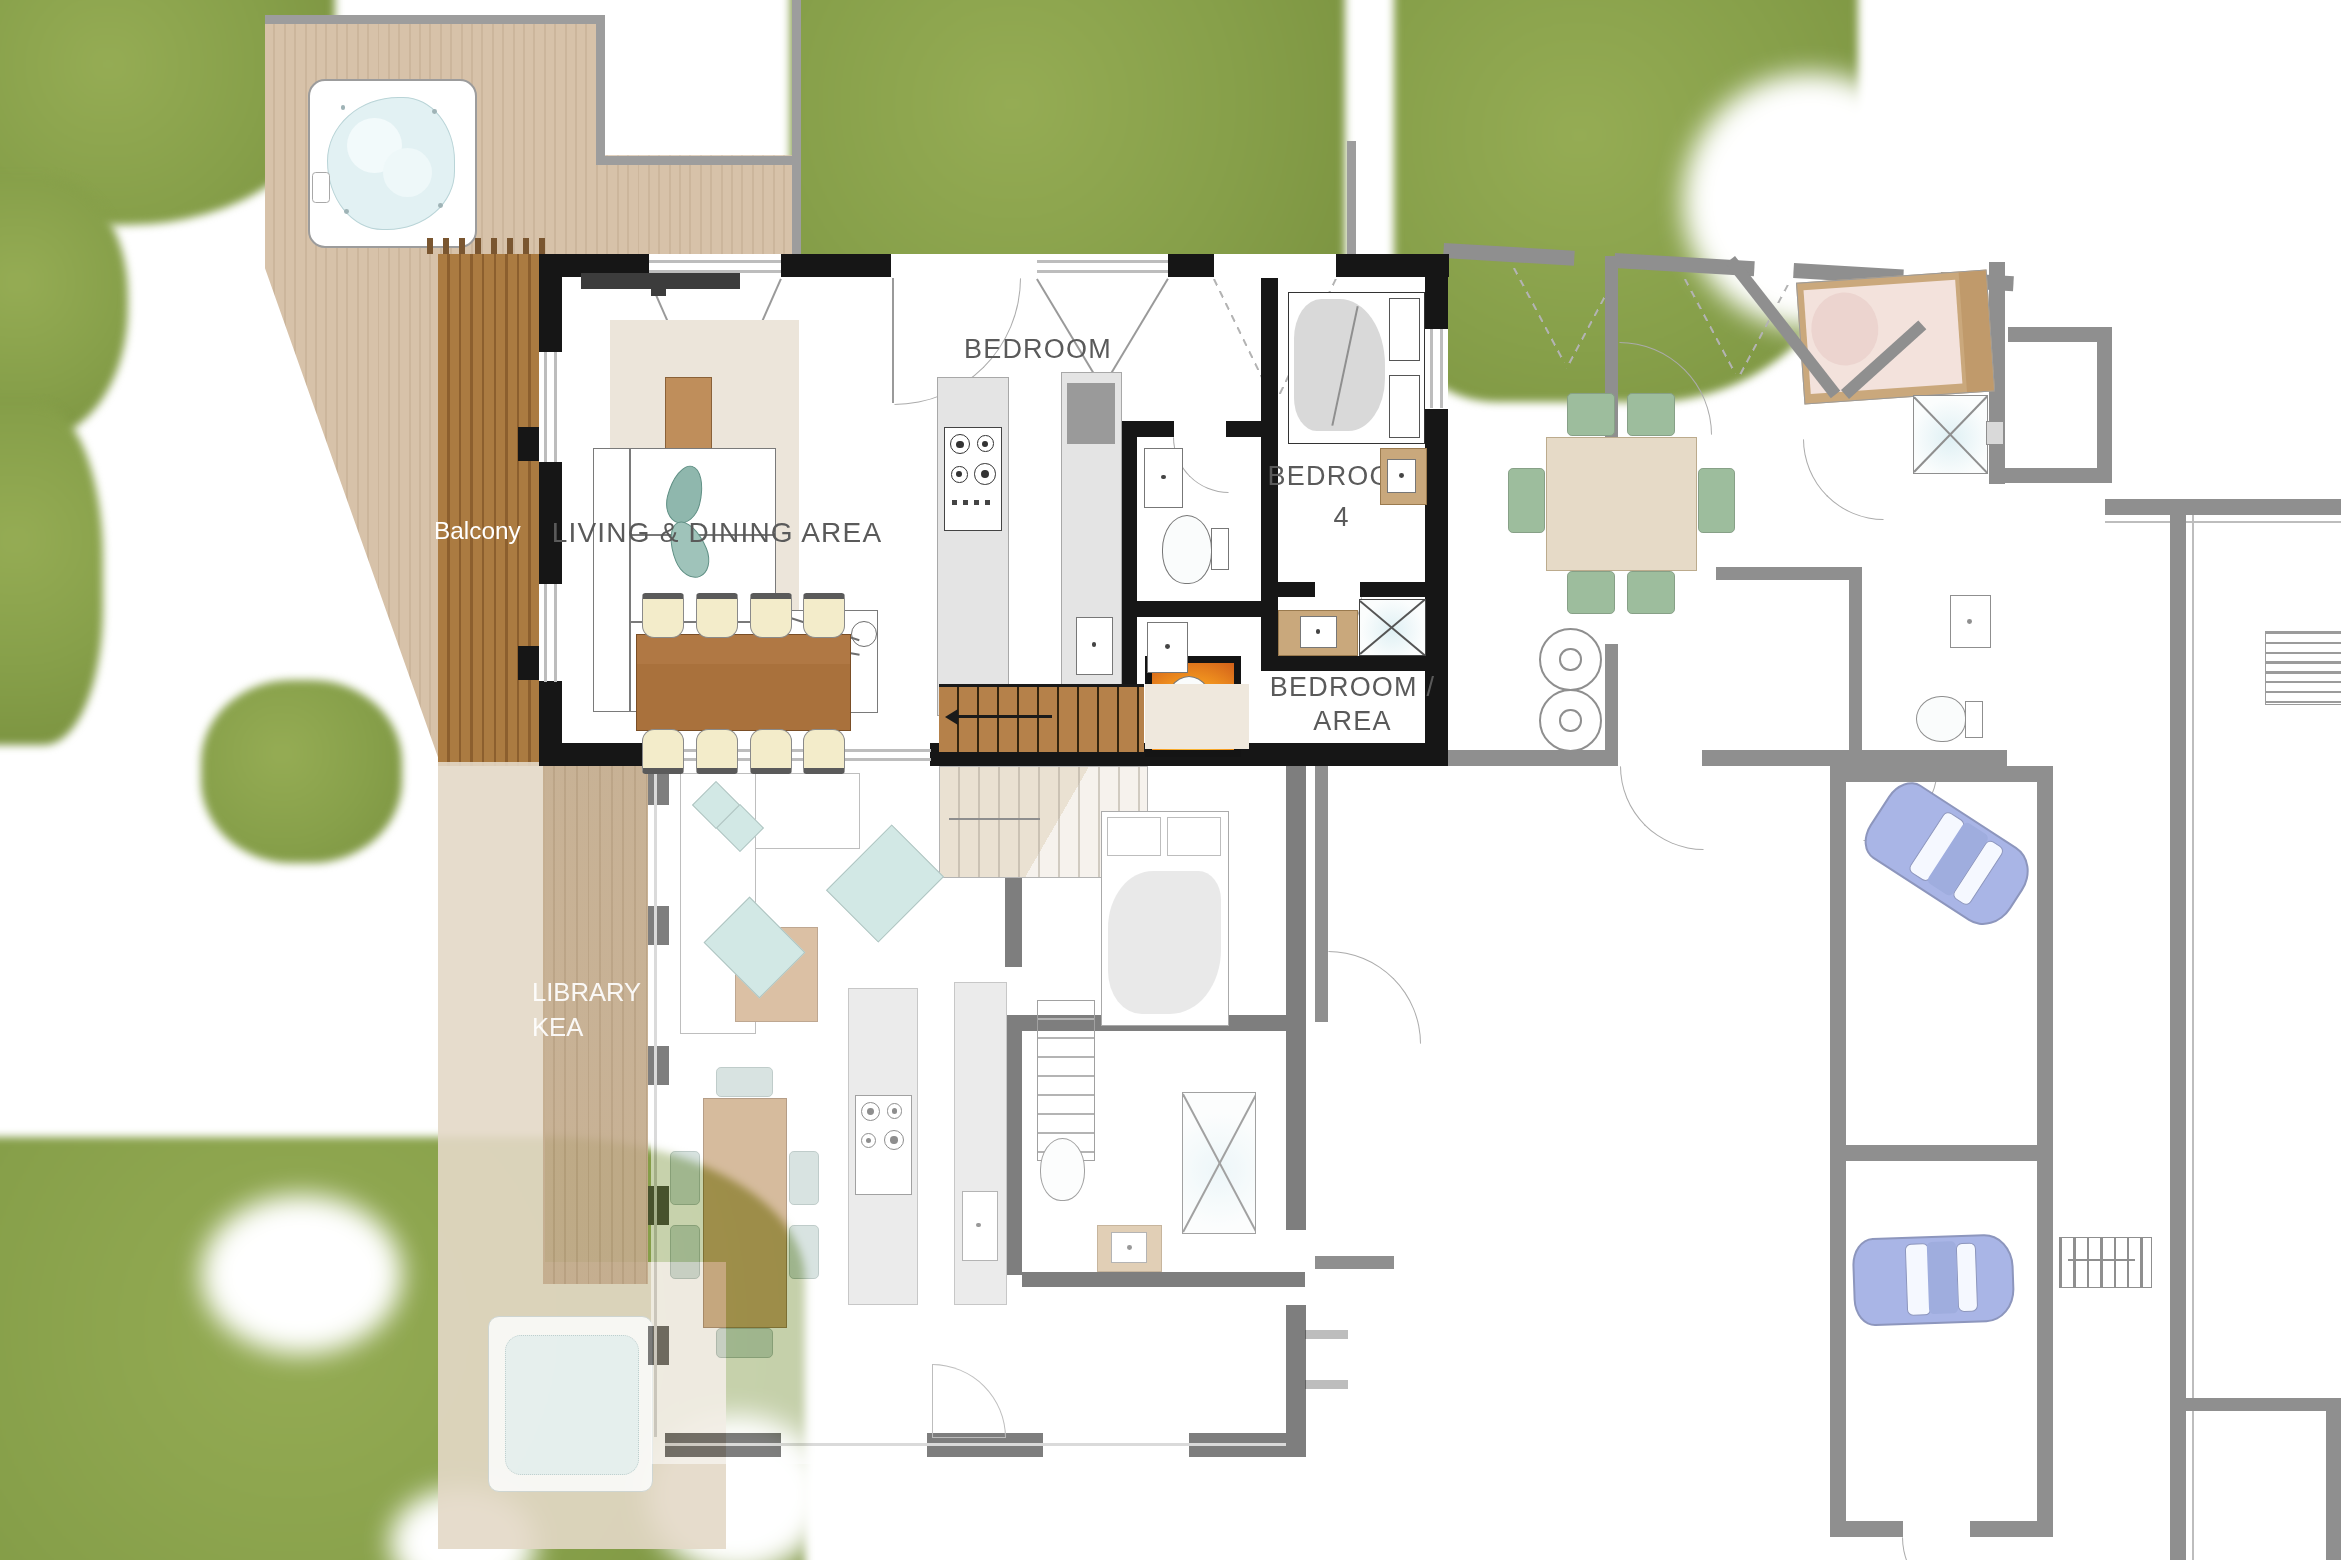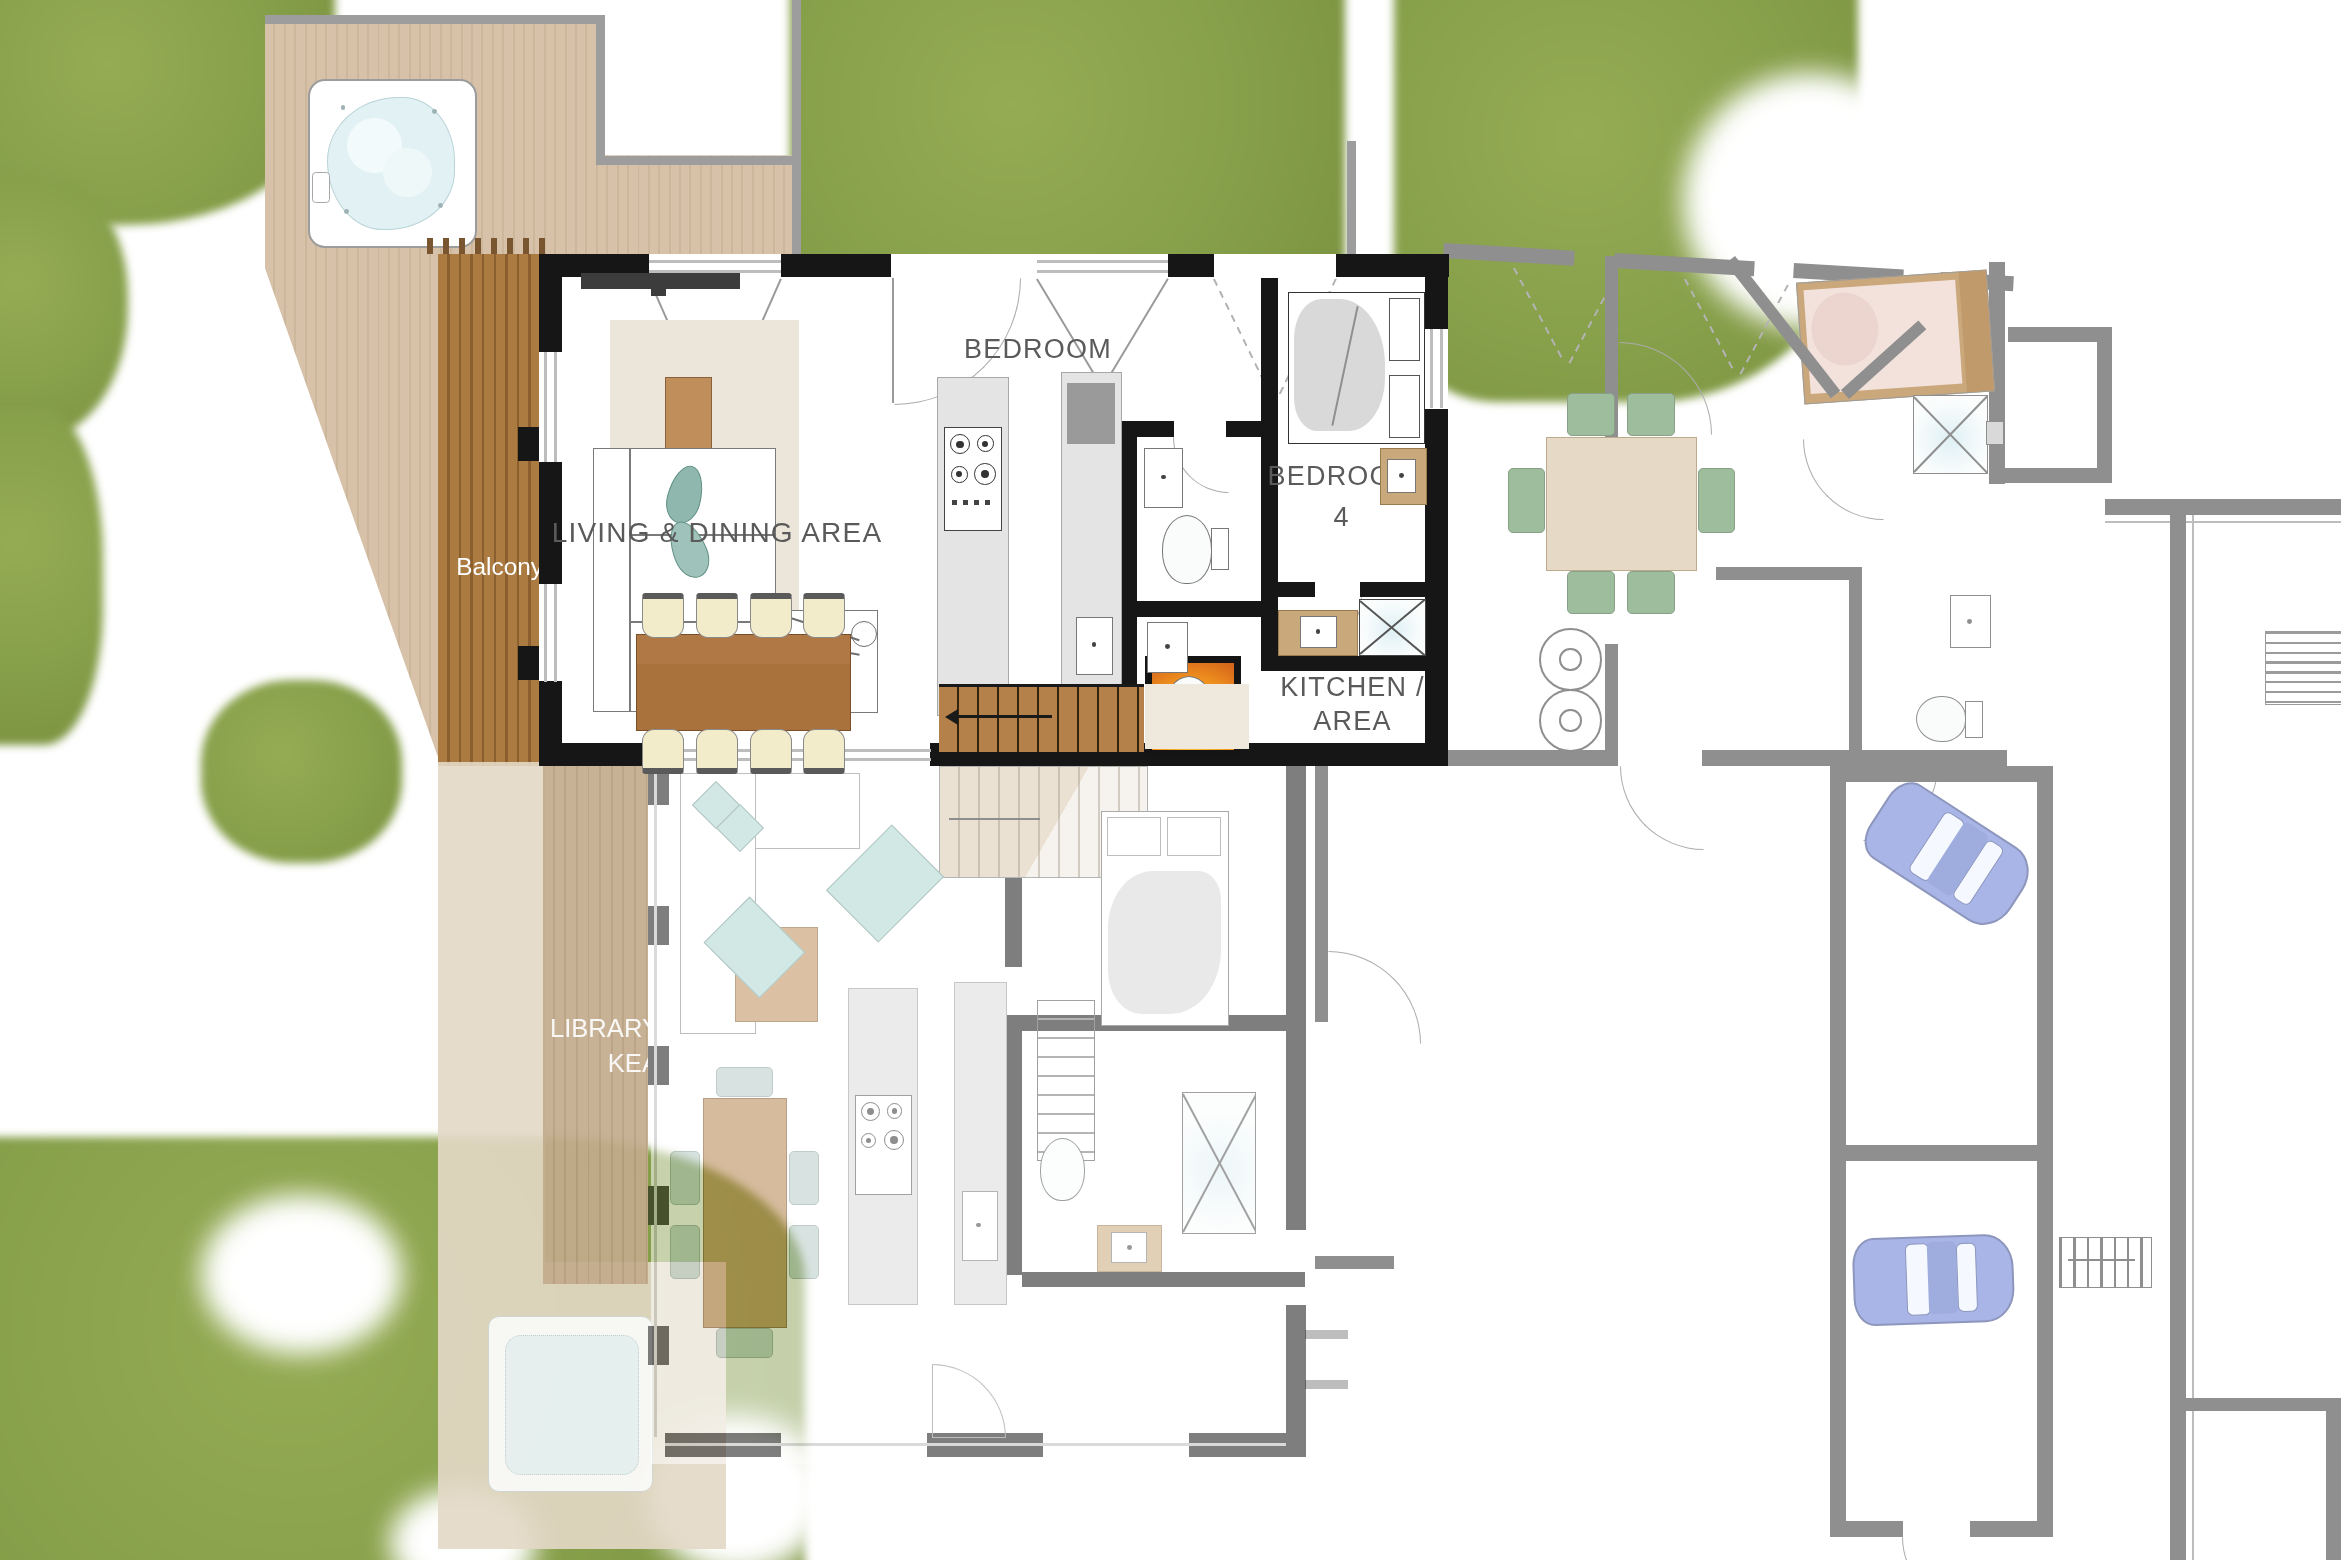--- a/index.html
+++ b/index.html
@@ -20,21 +20,21 @@
   .vl{position:absolute;height:1.8px;background:#9a9a9a;transform-origin:0 50%;}
   .vld{position:absolute;height:1.8px;background:repeating-linear-gradient(90deg,#b3b3b3 0 7.3px,transparent 7.3px 13.4px);transform-origin:0 50%;}
   .arc{position:absolute;border:1.8px solid #ababab;background:transparent;}
   
   .outline{position:absolute;background:#fff;border:1.8px solid #7a7a7a;}
   .chair{position:absolute;width:40px;height:38px;background:#f3ecca;border:1.8px solid #8a8a8a;border-top:6.1px solid #5a5a5a;border-radius:3.7px 3.7px 12.2px 12.2px;}
   .chairB{position:absolute;width:40px;height:38px;background:#f3ecca;border:1.8px solid #8a8a8a;border-bottom:6.1px solid #5a5a5a;border-radius:12.2px 12.2px 3.7px 3.7px;}
   .gchair{position:absolute;background:#9dbd9d;border:1.8px solid #87a087;border-radius:4.9px;}
   .tchair{position:absolute;background:#b9cdc9;border:1.2px solid #8ba39f;border-radius:4.9px;}
   .label{position:absolute;color:#5a5a5a;letter-spacing:1.2px;text-align:center;}
-  .wlabel{position:absolute;color:#ffffff;text-align:right;margin-top:36px;}
+  .wlabel{position:absolute;color:#ffffff;text-align:left;}
   .burner{position:absolute;border:1.8px solid #333;border-radius:50%;background:#fff;}
   .burner:after{content:"";position:absolute;left:50%;top:50%;width:40%;height:40%;margin:-20% 0 0 -20%;border-radius:50%;background:#333;}
   .toilet{position:absolute;border:1.8px solid #777;border-radius:50% 50% 46% 46%;background:#fafcfc;}
   .tank{position:absolute;background:#fff;border:1.8px solid #777;}
   .sinkbox{position:absolute;background:#fff;border:1.8px solid #777;}
   .dot{position:absolute;width:4.9px;height:4.9px;background:#444;border-radius:50%;}
   .xbox{position:absolute;border:1.8px solid #8f8f8f;background:radial-gradient(circle at 50% 55%, #dff0f4 0%, #fbfdfd 70%);overflow:hidden;}
   .xline{position:absolute;background:#8f8f8f;height:1.8px;transform-origin:0 50%;}
   .car{position:absolute;background:#a9b5e6;border:2.4px solid #8d96bd;border-radius:21px 29px 29px 21px / 27px 33px 33px 27px;}
   .carwin{position:absolute;background:#f5f8ff;border:1.8px solid #8d96bd;border-radius:6.1px;}
@@ -392,21 +392,21 @@
     <div class="xline" style="left:0;top:0;width:85px;transform:rotate(40deg);background:#555;"></div>
     <div class="xline" style="left:0;top:53px;width:85px;transform:rotate(-40deg);background:#555;"></div>
   </div>
   <div class="a" style="left:1278px;top:610px;width:78px;height:44px;background:#c9a87c;border:1.8px solid #9a7a4e;">
     <div class="sinkbox" style="left:21px;top:4.9px;width:35px;height:30.5px;">
         <div class="dot" style="left:14.6px;top:12.2px;"></div>
       </div>
   </div>
 
   <div class="label" style="left:1264px;top:671px;width:177px;font-size:27px;line-height:1.25;">
-    <div>KITCHEN /</div>
+    <div>BEDROOM /</div>
     <div>AREA</div>
   </div>
 
   <div class="stairs" style="left:939px;top:684px;width:205px;height:65px;"></div>
   <div class="a" style="left:1145px;top:684px;width:104px;height:65px;background:#efe8dd;"></div>
   <div class="a" style="left:954px;top:715px;width:98px;height:3px;background:#1a1a1a;"></div>
   <div class="a" style="left:945px;top:709px;width:0;height:0;border-top:8px solid transparent;border-bottom:8px solid transparent;border-right:13.4px solid #1a1a1a;"></div>
 
 </div>
 

